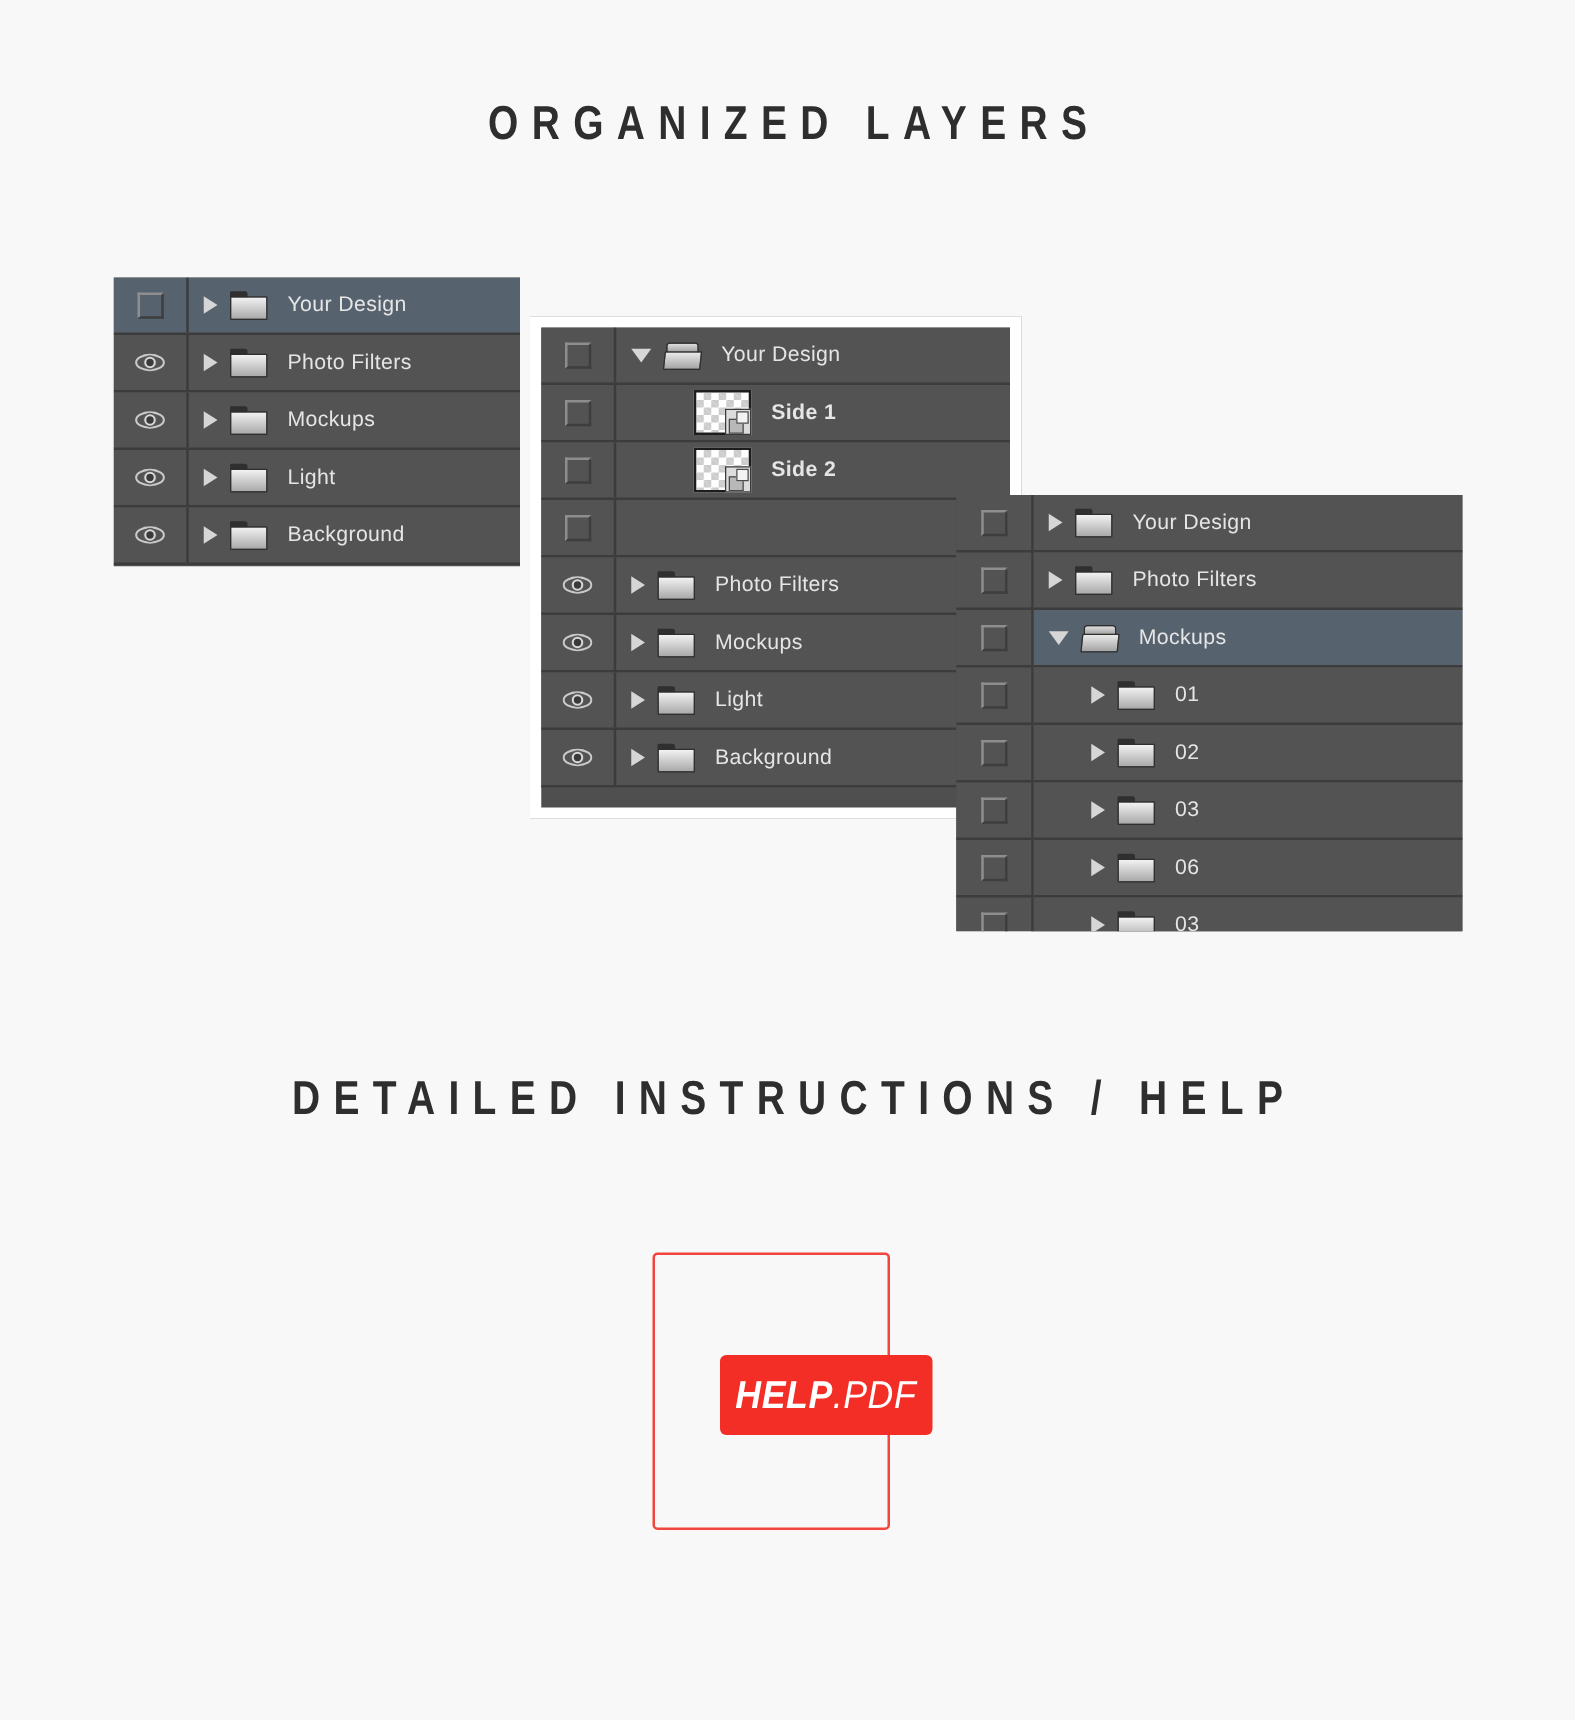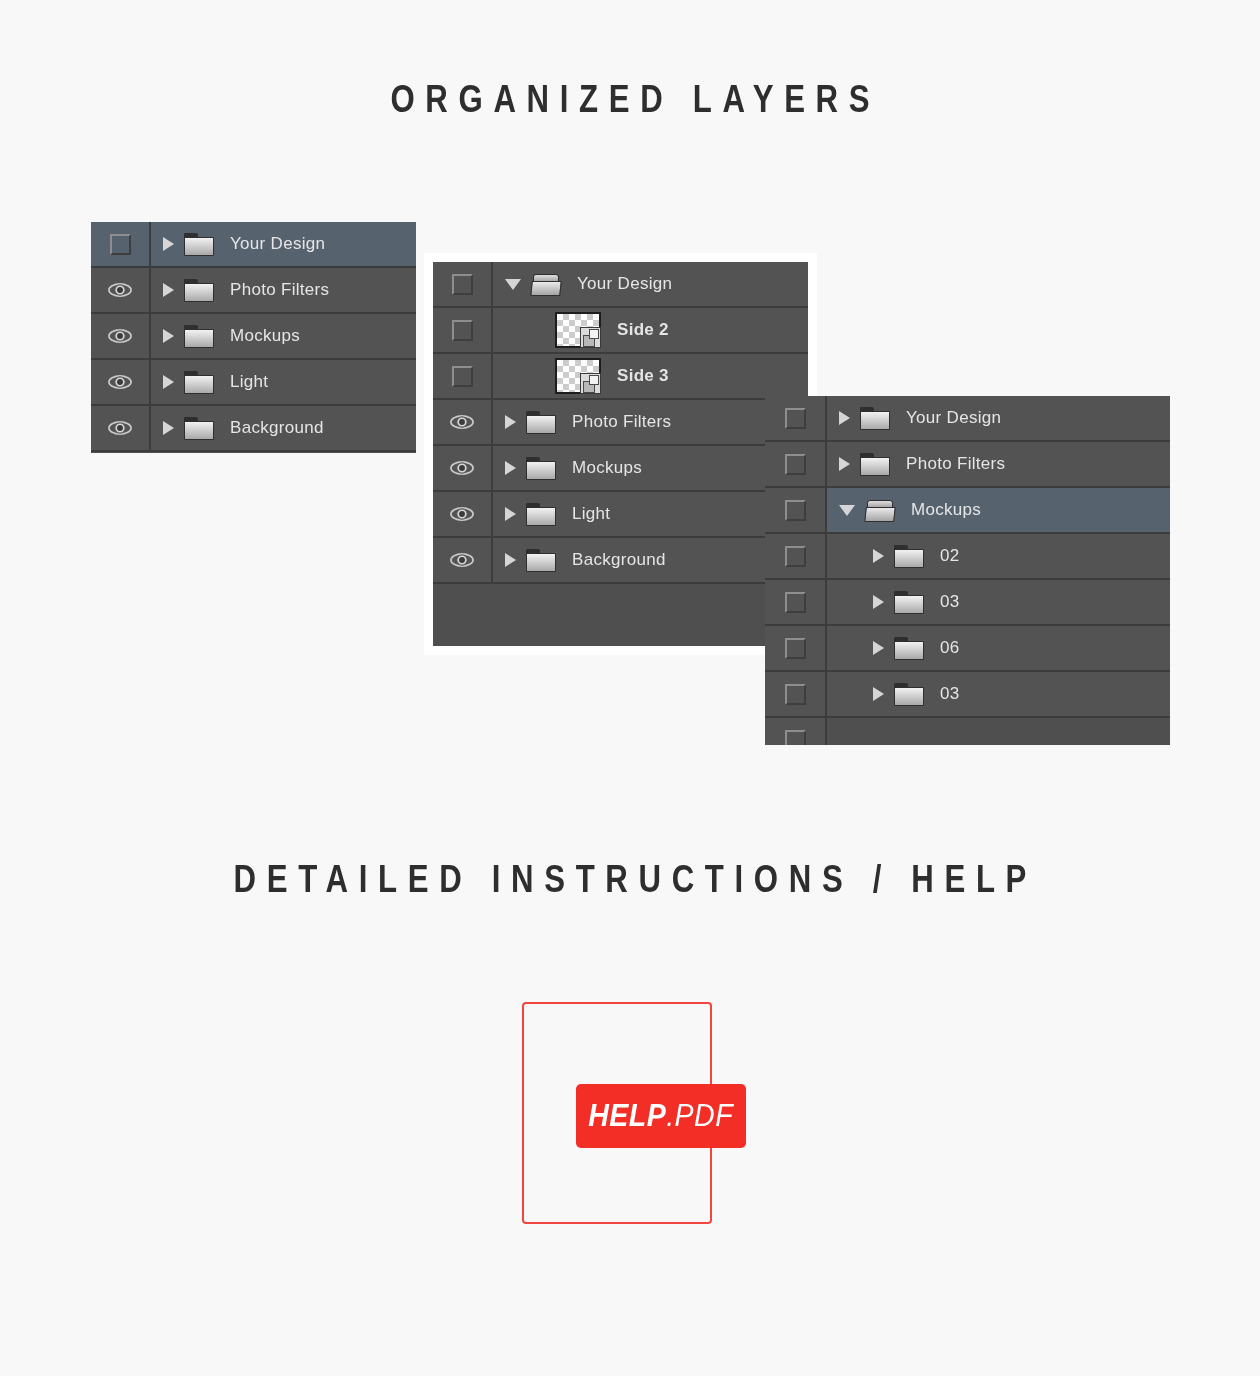--- a/index.html
+++ b/index.html
@@ -340,32 +340,37 @@
           </div>
         </div>
         <div class="row">
           <div class="col-vis">
             <span class="chk-box"></span>
           </div>
           <div class="col-body indent-thumb">
             <span class="thumb">
               <span class="so-badge"></span>
             </span>
-            <span class="row-label bold">Side 2</span>
+            <span class="row-label bold">Side 1</span>
           </div>
         </div>
         <div class="row">
           <div class="col-vis">
             <span class="chk-box"></span>
           </div>
           <div class="col-body indent-thumb">
             <span class="thumb">
               <span class="so-badge"></span>
             </span>
-            <span class="row-label bold">Side 3</span>
+            <span class="row-label bold">Side 2</span>
+          </div>
+        </div>
+        <div class="row">
+          <div class="col-vis">
+            <span class="chk-box"></span>
           </div>
         </div>
         <div class="row">
           <div class="col-vis">
             <svg class="eye-icon" viewBox="0 0 26 16">
               <ellipse cx="13" cy="8" rx="12" ry="6.6" fill="none" stroke="#c9c9c9" stroke-width="1.8"></ellipse>
               <ellipse cx="13" cy="8" rx="5.6" ry="5.6" fill="#d8d8d8" stroke="#5a5a5a" stroke-width="1.2"></ellipse>
               <circle cx="13" cy="8" r="3.2" fill="#3a3a3a"></circle>
             </svg>
           </div>
@@ -482,20 +487,30 @@
             </div>
           </div>
           <div class="row selected">
             <div class="col-body">
               <span class="tri down"></span>
               <span class="folder open">
                 <span class="tab"></span>
                 <span class="body"></span>
               </span>
               <span class="row-label">Mockups</span>
+            </div>
+          </div>
+          <div class="row">
+            <div class="col-body indent-1">
+              <span class="tri right"></span>
+              <span class="folder">
+                <span class="tab"></span>
+                <span class="body"></span>
+              </span>
+              <span class="row-label">01</span>
             </div>
           </div>
           <div class="row">
             <div class="col-body indent-1">
               <span class="tri right"></span>
               <span class="folder">
                 <span class="tab"></span>
                 <span class="body"></span>
               </span>
               <span class="row-label">02</span>

